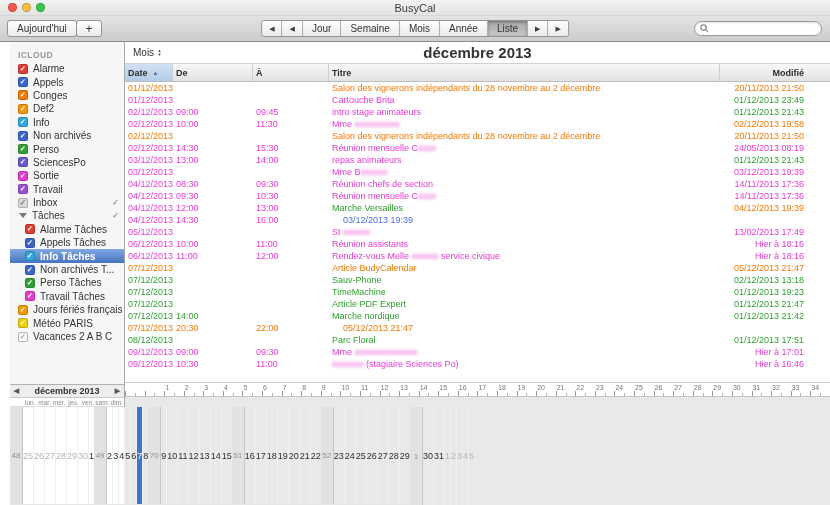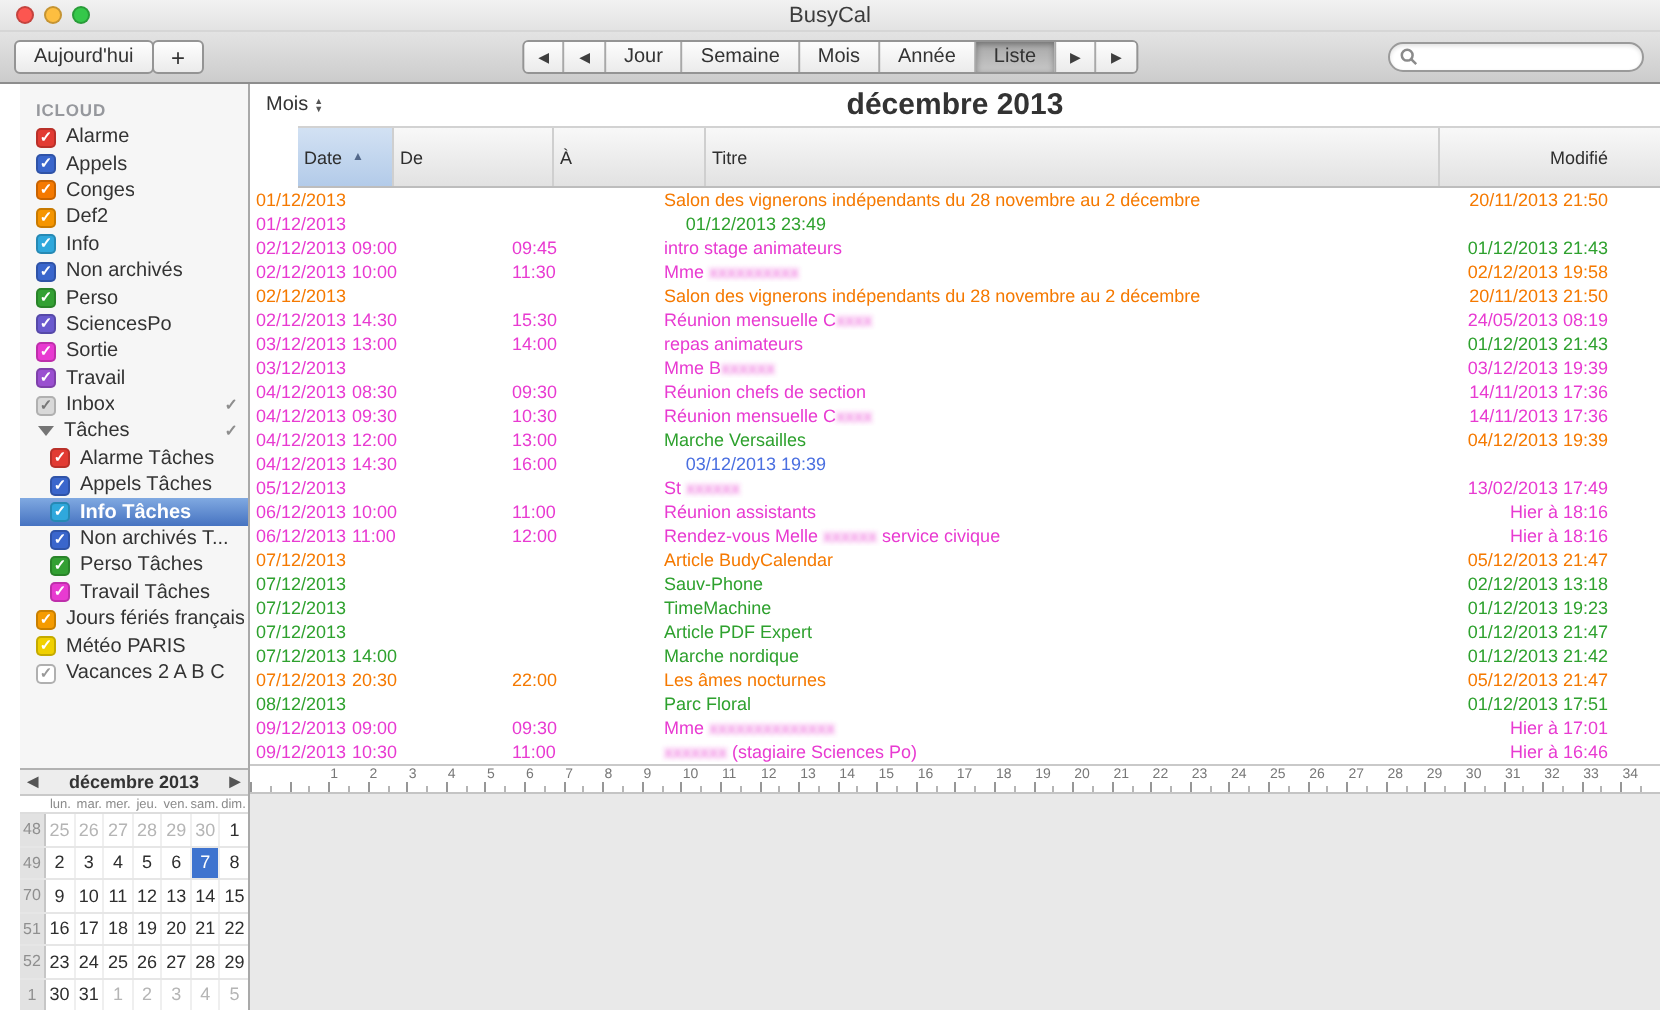--- a/index.html
+++ b/index.html
@@ -58,40 +58,40 @@
   .minical { position:absolute; left:0; right:0; bottom:0; height:121px; border-top:1px solid #b2b2b2;
     background:#fff; display:flex; flex-direction:column; }
   .mc-head { height:13px; flex:none; display:flex; align-items:center; background:#ededed;
     font-size:9px; font-weight:bold; color:#333; border-bottom:1px solid #c9c9c9; }
   .mc-arrow { width:13px; text-align:center; font-size:7px; color:#555; }
   .mc-title { flex:1; text-align:center; }
   .mc-days { display:flex; height:9px; flex:none; font-size:6.5px; color:#8a8a8a; border-bottom:1px solid #ddd;
     align-items:center; }
   .mc-dh-lead { width:13px; flex:none; }
   .mc-dh { flex:1; text-align:center; }
-  .mc-grid { flex:1; display:flex; flex-direction:column; }
+  .mc-grid { flex:1; display:flex; flex-direction:row; }
   .mc-row { flex:1; display:flex; border-bottom:1px solid #e6e6e6; }
   .mc-row:last-child { border-bottom:0; }
   .mc-wn { width:13px; flex:none; background:#e2e2e2; color:#8f8f8f; font-size:8px;
     display:flex; align-items:center; justify-content:center; border-right:1px solid #c6c6c6; }
   .mc-day { flex:1; display:flex; align-items:center; justify-content:center; font-size:9px; color:#2e2e2e;
     border-right:1px solid #efefef; }
   .mc-day:last-child { border-right:0; }
   .mc-day.muted { color:#b5b5b5; }
   .mc-day.sel { background:#3f74cf; color:#fff; }
 
   
   .main { flex:1; min-width:0; display:flex; flex-direction:column; background:#fff; }
   .list-head { height:21px; flex:none; position:relative; display:flex; align-items:center; }
   .mois-ctl { position:absolute; left:8px; display:flex; align-items:center; font-size:10px; color:#333; gap:3px; }
   .updown { display:flex; flex-direction:column; font-size:4.5px; line-height:4px; color:#555; }
   .big-title { flex:1; text-align:center; font-size:15px; font-weight:bold; color:#333; }
 
-  .thead { height:31px; flex:none; display:flex; background:linear-gradient(#f8f8f8,#e2e2e2);
-    border-top:1px solid #d2d2d2; border-bottom:1px solid #bdbdbd; font-size:9px; font-weight:normal; color:#2e2e2e;margin-left:24px; }
+  .thead { height:19px; flex:none; display:flex; background:linear-gradient(#f8f8f8,#e2e2e2);
+    border-top:1px solid #d2d2d2; border-bottom:1px solid #bdbdbd; font-size:9px; font-weight:bold; color:#2e2e2e; }
   .th { display:flex; align-items:center; padding-left:3px; border-right:1px solid #cfcfcf; overflow:hidden; }
   .th.sorted { background:linear-gradient(#d2e1f3,#b3cbe9); }
   .sort-arrow { margin-left:5px; font-size:6px; color:#53688a; }
   .c1 { width:48px; flex:none; }
   .c2 { width:80px; flex:none; }
   .c3 { width:76px; flex:none; }
   .c4 { flex:1; min-width:0; }
   .c5 { width:110px; flex:none; justify-content:flex-end; padding-right:26px; border-right:0; }
 
   .tbody { height:288px; flex:none; overflow:hidden; }
@@ -343,20 +343,21 @@
             <span class="td c1" style="color: rgb(245, 121, 0);">01/12/2013</span>
             <span class="td c2" style="color: rgb(245, 121, 0);"></span>
             <span class="td c3" style="color: rgb(245, 121, 0);"></span>
             <span class="td c4" style="color: rgb(245, 121, 0);"><span>Salon des vignerons indépendants du 28 novembre au 2 décembre</span></span>
             <span class="td c5" style="color: rgb(245, 121, 0);">20/11/2013 21:50</span>
           </div>
           <div class="trow">
             <span class="td c1" style="color: rgb(232, 58, 209);">01/12/2013</span>
             <span class="td c2" style="color: rgb(232, 58, 209);"></span>
             <span class="td c3" style="color: rgb(232, 58, 209);"></span>
+            <span class="td c4" style="color: rgb(232, 58, 209);"><span>Cartouche Brita</span></span>
             <span class="td c5" style="color: rgb(46, 161, 46);">01/12/2013 23:49</span>
           </div>
           <div class="trow">
             <span class="td c1" style="color: rgb(232, 58, 209);">02/12/2013</span>
             <span class="td c2" style="color: rgb(232, 58, 209);">09:00</span>
             <span class="td c3" style="color: rgb(232, 58, 209);">09:45</span>
             <span class="td c4" style="color: rgb(232, 58, 209);"><span>intro stage animateurs</span></span>
             <span class="td c5" style="color: rgb(46, 161, 46);">01/12/2013 21:43</span>
           </div>
           <div class="trow">
@@ -474,21 +475,20 @@
             <span class="td c1" style="color: rgb(46, 161, 46);">07/12/2013</span>
             <span class="td c2" style="color: rgb(46, 161, 46);">14:00</span>
             <span class="td c3" style="color: rgb(46, 161, 46);"></span>
             <span class="td c4" style="color: rgb(46, 161, 46);"><span>Marche nordique</span></span>
             <span class="td c5" style="color: rgb(46, 161, 46);">01/12/2013 21:42</span>
           </div>
           <div class="trow">
             <span class="td c1" style="color: rgb(245, 121, 0);">07/12/2013</span>
             <span class="td c2" style="color: rgb(245, 121, 0);">20:30</span>
             <span class="td c3" style="color: rgb(245, 121, 0);">22:00</span>
-            <span class="td c4" style="color: rgb(245, 121, 0);"><span>Les âmes nocturnes</span></span>
             <span class="td c5" style="color: rgb(245, 121, 0);">05/12/2013 21:47</span>
           </div>
           <div class="trow">
             <span class="td c1" style="color: rgb(46, 161, 46);">08/12/2013</span>
             <span class="td c2" style="color: rgb(46, 161, 46);"></span>
             <span class="td c3" style="color: rgb(46, 161, 46);"></span>
             <span class="td c4" style="color: rgb(46, 161, 46);"><span>Parc Floral</span></span>
             <span class="td c5" style="color: rgb(46, 161, 46);">01/12/2013 17:51</span>
           </div>
           <div class="trow">

